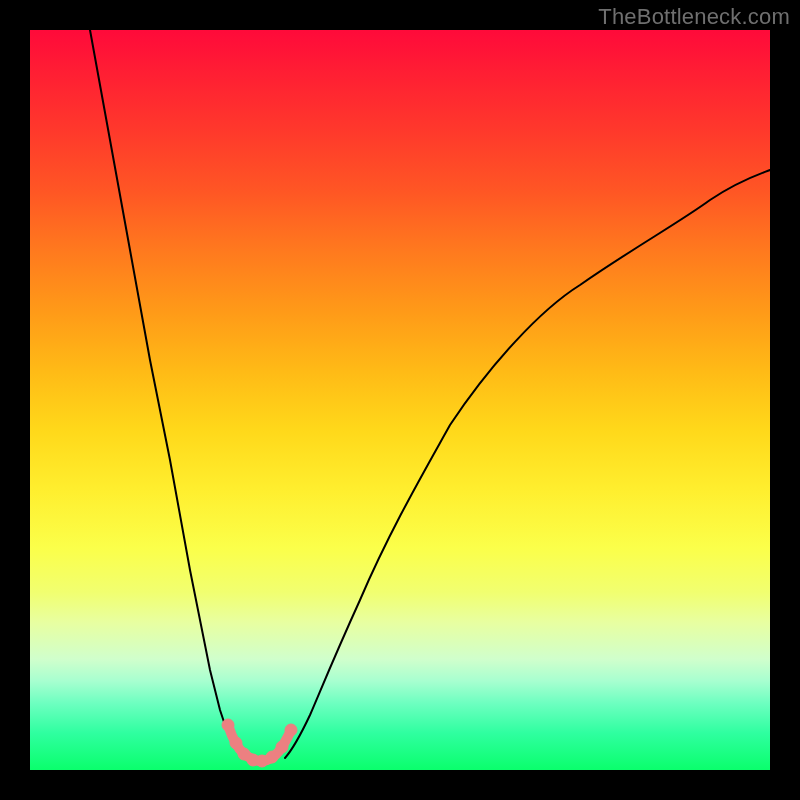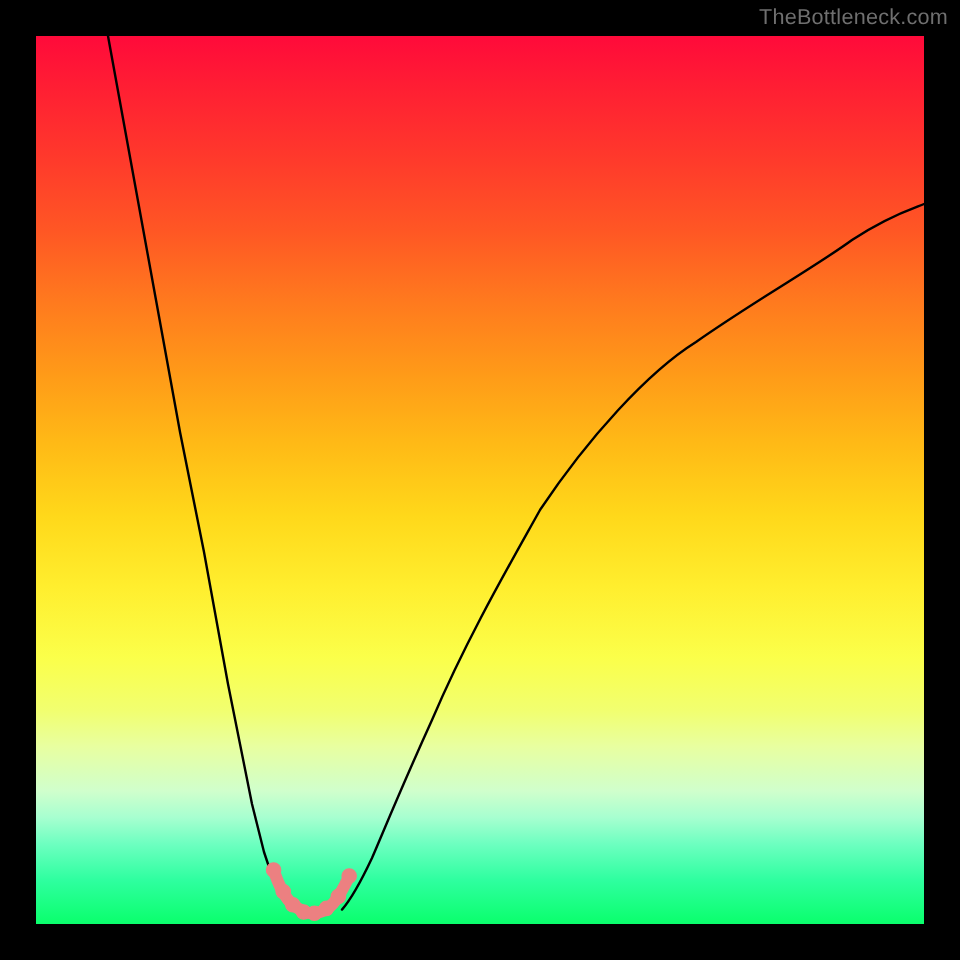--- a/index.html
+++ b/index.html
@@ -70,21 +70,21 @@
     stroke: #ec8081;
     stroke-width: 10;
     stroke-linecap: round;
     stroke-linejoin: round;
   }
   .watermark {
     position: absolute;
     top: 4px;
     right: 10px;
     color: #6f6f6f;
-    font-size: 18px;
+    font-size: 22px;
     font-weight: 500;
     letter-spacing: 0.2px;
     user-select: none;
   }
 </style>
 </head>
 <body>
 
 <div class="frame">
 

